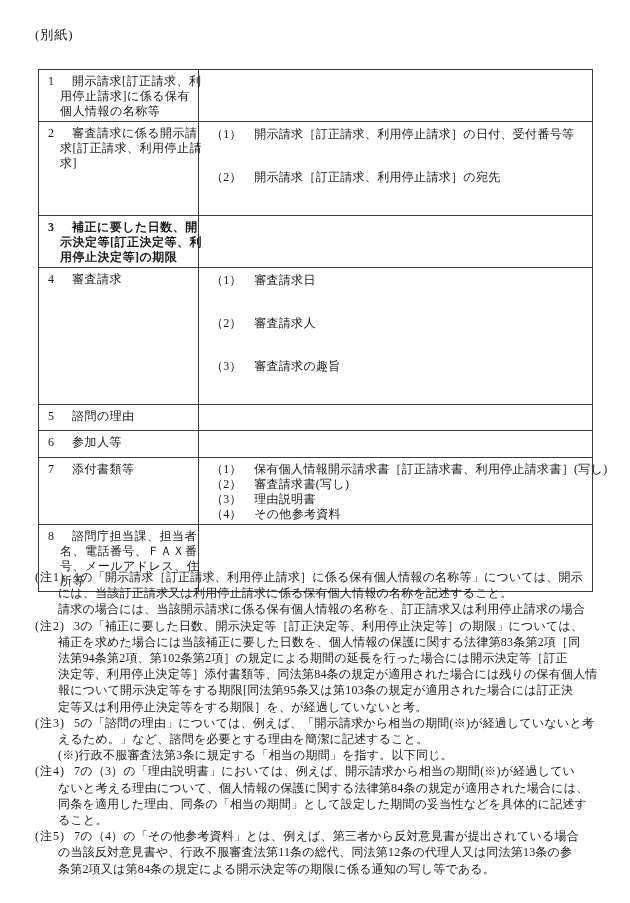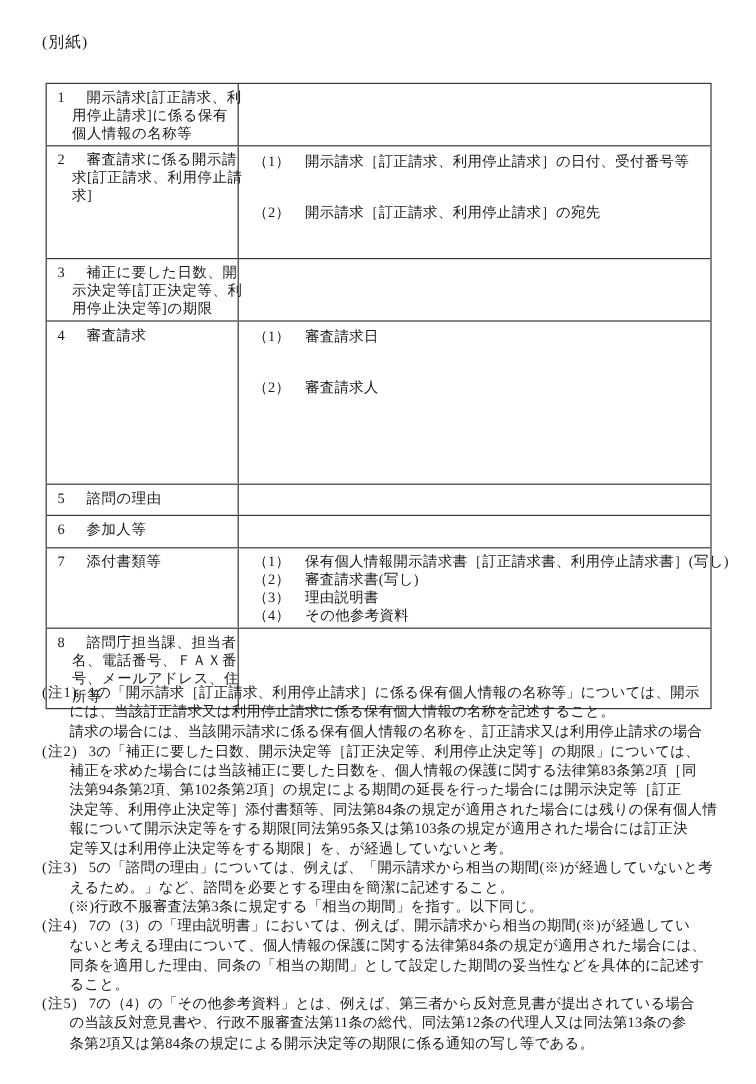--- a/index.html
+++ b/index.html
@@ -90,35 +90,36 @@
         <div class="cell-l">
           <div class="cl"><span class="num">2</span><span>審査請求に係る開示請</span></div>
           <div class="cl cont">求[訂正請求、利用停止請</div>
           <div class="cl cont">求]</div>
         </div>
         <div class="cell-r">
           <div class="item">（1）　開示請求［訂正請求、利用停止請求］の日付、受付番号等</div>
           <div class="item">（2）　開示請求［訂正請求、利用停止請求］の宛先</div>
         </div>
       </div>
-      <div class="t-row" style="min-height: 43px;">
+      <div class="t-row" style="min-height: 43px; font-weight: bold;">
         <div class="cell-l">
           <div class="cl"><span class="num">3</span><span>補正に要した日数、開</span></div>
           <div class="cl cont">示決定等[訂正決定等、利</div>
           <div class="cl cont">用停止決定等]の期限</div>
         </div>
         <div class="cell-r"></div>
       </div>
       <div class="t-row spaced" style="min-height: 136px;">
         <div class="cell-l">
           <div class="cl"><span class="num">4</span><span>審査請求</span></div>
         </div>
         <div class="cell-r">
           <div class="item">（1）　審査請求日</div>
           <div class="item">（2）　審査請求人</div>
+          <div class="item">（3）　審査請求の趣旨</div>
         </div>
       </div>
       <div class="t-row" style="min-height: 26px;">
         <div class="cell-l">
           <div class="cl"><span class="num">5</span><span>諮問の理由</span></div>
         </div>
         <div class="cell-r"></div>
       </div>
       <div class="t-row" style="min-height: 27px;">
         <div class="cell-l">

